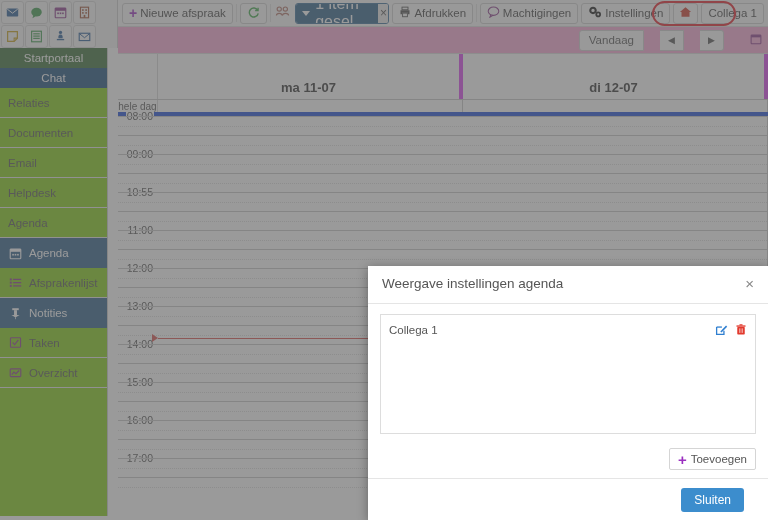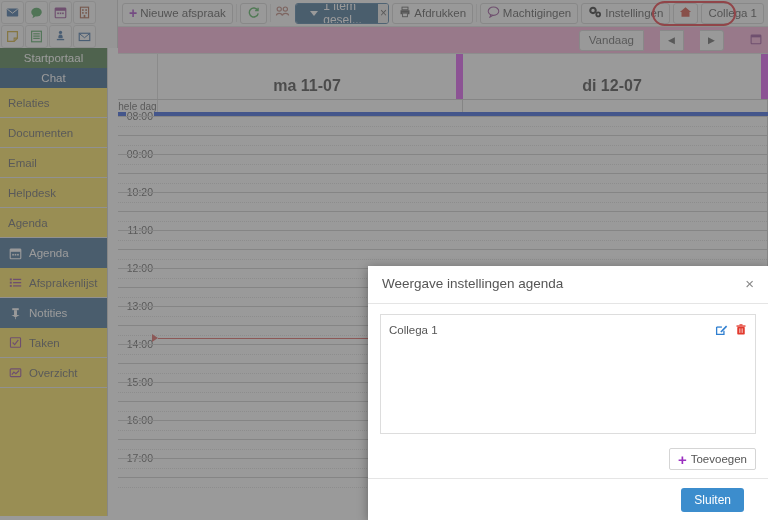--- a/index.html
+++ b/index.html
@@ -40,22 +40,22 @@
     background:#fdfdfd; color:#444; font-size:11.5px;
     display:flex; align-items:center; gap:3px; padding:0 6px;
     white-space:nowrap;
   }
   .sep { width:1px; height:18px; background:#e2e2e2; }
   .selwrap {
     display:flex; align-items:center;
     border:1px solid #3b6e9a; border-radius:3px; overflow:hidden; height:21px;
   }
   .selmain {
-    background:#2e6189; color:#fff; font-size:12px; height:19px;
-    display:flex; align-items:center; gap:5px; padding:0 14px;
+    background:#2e6189; color:#fff; font-size:16px; height:19px;
+    display:flex; align-items:center; gap:5px; padding:0 6px;
   }
   .selx {
     background:#e9e9e9; color:#555; width:16px; height:19px;
     display:flex; align-items:center; justify-content:center; font-size:12px;
   }
   .caret { width:0;height:0;border-left:4px solid transparent;border-right:4px solid transparent;border-top:5px solid #fff; }
   .hl-ring {
     position:absolute; left:534px; top:1px; width:84px; height:25px;
     border:2.5px solid #e8202a; border-radius:13px; pointer-events:none;
   }
@@ -70,40 +70,40 @@
     color:#555; font-size:11.5px; display:flex; align-items:center;
     justify-content:center; padding:0 9px; }
   .dbtn.first { border-radius:3px 0 0 3px; }
   .dbtn.arrow { width:24px; padding:0; border-left:none; }
   .dbtn.last { border-radius:0 3px 3px 0; }
   .daterange { margin-left:10px; color:#555; font-size:11.5px; display:flex; align-items:center; gap:5px; }
 
   
   .sidebar {
     position:absolute; left:0; top:48px; width:108px; bottom:4px;
-    background:#fde047; border-right:1px solid #ccc;
+    background:#84cc16; border-right:1px solid #ccc;
   }
   .sb-item {
     height:20px; display:flex; align-items:center; padding:0 8px;
     font-size:11.5px; color:#555; border-bottom:1px solid #e6e6e6;
   }
   .sb-item.green { background:#3c7038; color:#fff; justify-content:center; border-bottom:none; }
   .sb-item.blue  { background:#1c4f7c; color:#fff; justify-content:center; border-bottom:none; }
   .sb-item.tall { height:30px; }
   .sb-item.sel { background:#2d5f8a; color:#fff; border-bottom:none; }
   .sb-item .ic { width:15px; display:flex; align-items:center; justify-content:center; margin-right:6px; }
 
   
   .cal { position:absolute; left:118px; top:54px; right:0; bottom:0; background:#fff; }
   .cal-head { display:flex; height:46px; border-bottom:1px solid #c9c9c9; }
   .cal-head .tcol { width:40px; border-right:1px solid #d7d7d7; }
   .cal-head .dcol {
-    flex:1; border-right:7px solid #d946ef;
+    flex:1; border-right:4px solid #d946ef;
     display:flex; align-items:flex-end; justify-content:center;
-    padding-bottom:4px; font-size:16px; font-weight:bold; color:#333;
+    padding-bottom:4px; font-size:13px; font-weight:bold; color:#333;
   }
   .allday { display:flex; height:16px; border-bottom:4px solid #1d4ed8; }
   .allday .tcol { width:40px; border-right:1px solid #d7d7d7;
     font-size:10px; color:#555; display:flex; align-items:center;
     justify-content:center; }
   .allday .dcol { flex:1; border-right:1px solid #c9c9c9; }
   .grid { position:relative; }
   .hrow { display:flex; height:38px;flex-direction:column; }
   .hrow .tcol { width:40px; border-right:1px solid #d7d7d7; position:relative; }
   .hrow .tcol span { position:absolute; right:3px; top:-6px; font-size:10.5px; color:#555; background:#fff; padding:0 1px; }
@@ -408,21 +408,21 @@
           </div>
         <div class="hrow">
             <div class="tcol">
               <span>09:00</span>
             </div>
             <div class="dcol"></div>
             <div class="dcol"></div>
           </div>
         <div class="hrow">
             <div class="tcol">
-              <span>10:20</span>
+              <span>10:55</span>
             </div>
             <div class="dcol"></div>
             <div class="dcol"></div>
           </div>
         <div class="hrow">
             <div class="tcol">
               <span>11:00</span>
             </div>
             <div class="dcol"></div>
             <div class="dcol"></div>

